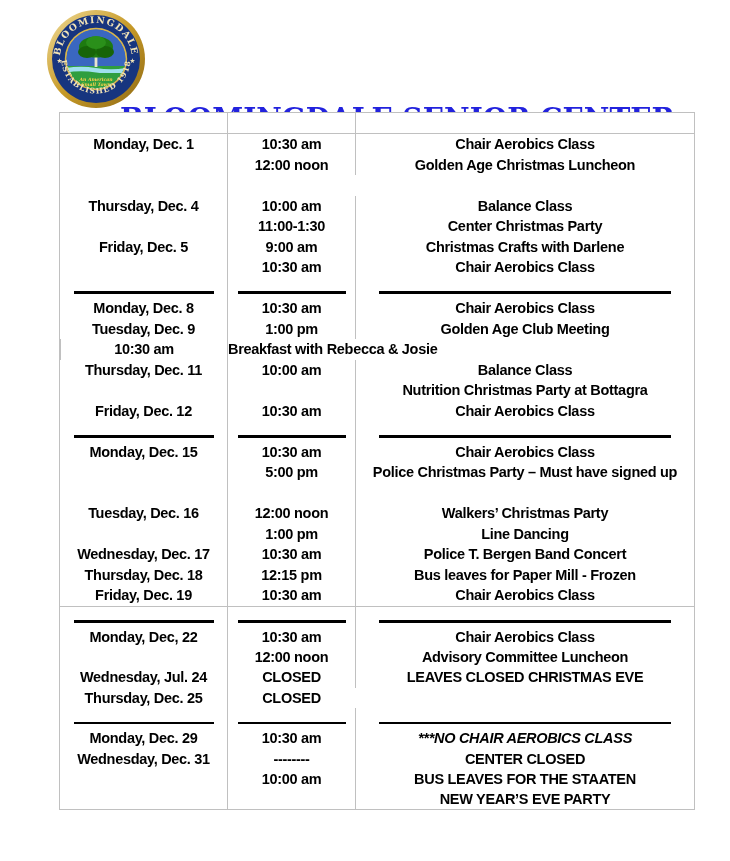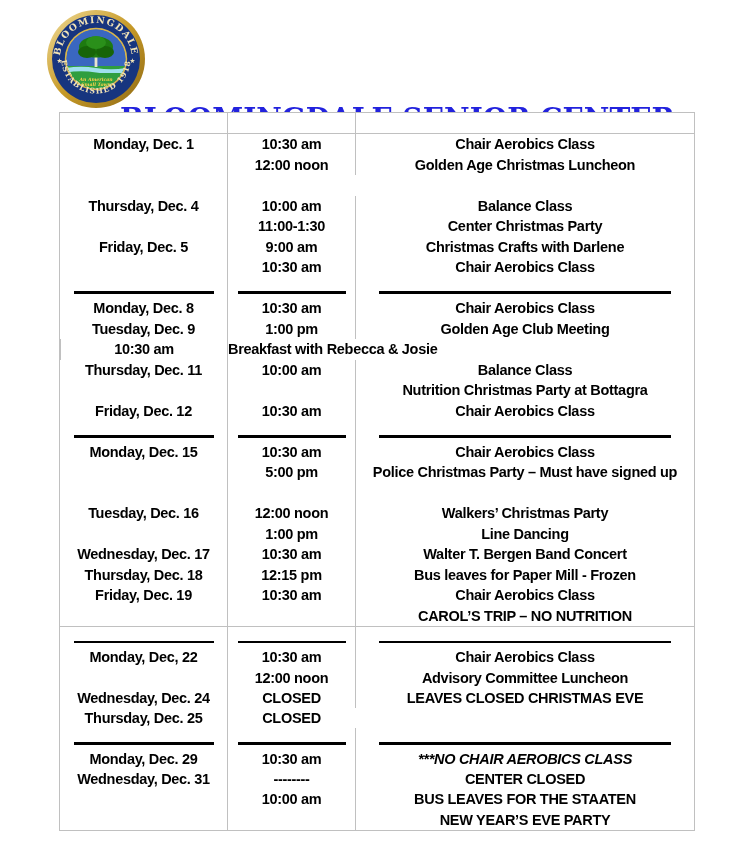--- a/index.html
+++ b/index.html
@@ -228,37 +228,32 @@
           <div class="cell c2">Walkers’ Christmas Party</div>
         </div>
         <div class="row">
           <div class="cell c0"></div>
           <div class="cell c1">1:00 pm</div>
           <div class="cell c2">Line Dancing</div>
         </div>
         <div class="row">
           <div class="cell c0">Wednesday, Dec. 17</div>
           <div class="cell c1">10:30 am</div>
-          <div class="cell c2">Walter T. Bergen Band Concert</div>
+          <div class="cell c2">Police T. Bergen Band Concert</div>
         </div>
         <div class="row">
           <div class="cell c0">Thursday, Dec. 18</div>
           <div class="cell c1">12:15 pm</div>
           <div class="cell c2">Bus leaves for Paper Mill - Frozen</div>
         </div>
         <div class="row">
           <div class="cell c0">Friday, Dec. 19</div>
           <div class="cell c1">10:30 am</div>
           <div class="cell c2">Chair Aerobics Class</div>
         </div>
-        <div class="row">
-          <div class="cell c0"></div>
-          <div class="cell c1"></div>
-          <div class="cell c2">CAROL’S TRIP – NO NUTRITION</div>
-        </div>
       </div>
     <div class="section section-2">
         <div class="row">
           <div class="cell c0 sep-cell">
             <div class="sep-line w0"></div>
           </div>
           <div class="cell c1 sep-cell">
             <div class="sep-line w1"></div>
           </div>
           <div class="cell c2 sep-cell">
@@ -269,21 +264,21 @@
           <div class="cell c0">Monday, Dec, 22</div>
           <div class="cell c1">10:30 am</div>
           <div class="cell c2">Chair Aerobics Class</div>
         </div>
         <div class="row">
           <div class="cell c0"></div>
           <div class="cell c1">12:00 noon</div>
           <div class="cell c2">Advisory Committee Luncheon</div>
         </div>
         <div class="row">
-          <div class="cell c0">Wednesday, Dec. 24</div>
+          <div class="cell c0">Wednesday, Jul. 24</div>
           <div class="cell c1">CLOSED</div>
           <div class="cell c2">LEAVES CLOSED CHRISTMAS EVE</div>
         </div>
         <div class="row">
           <div class="cell c0">Thursday, Dec. 25</div>
           <div class="cell c1">CLOSED</div>
         </div>
         <div class="row">
           <div class="cell c0 sep-cell">
             <div class="sep-line w0"></div>

